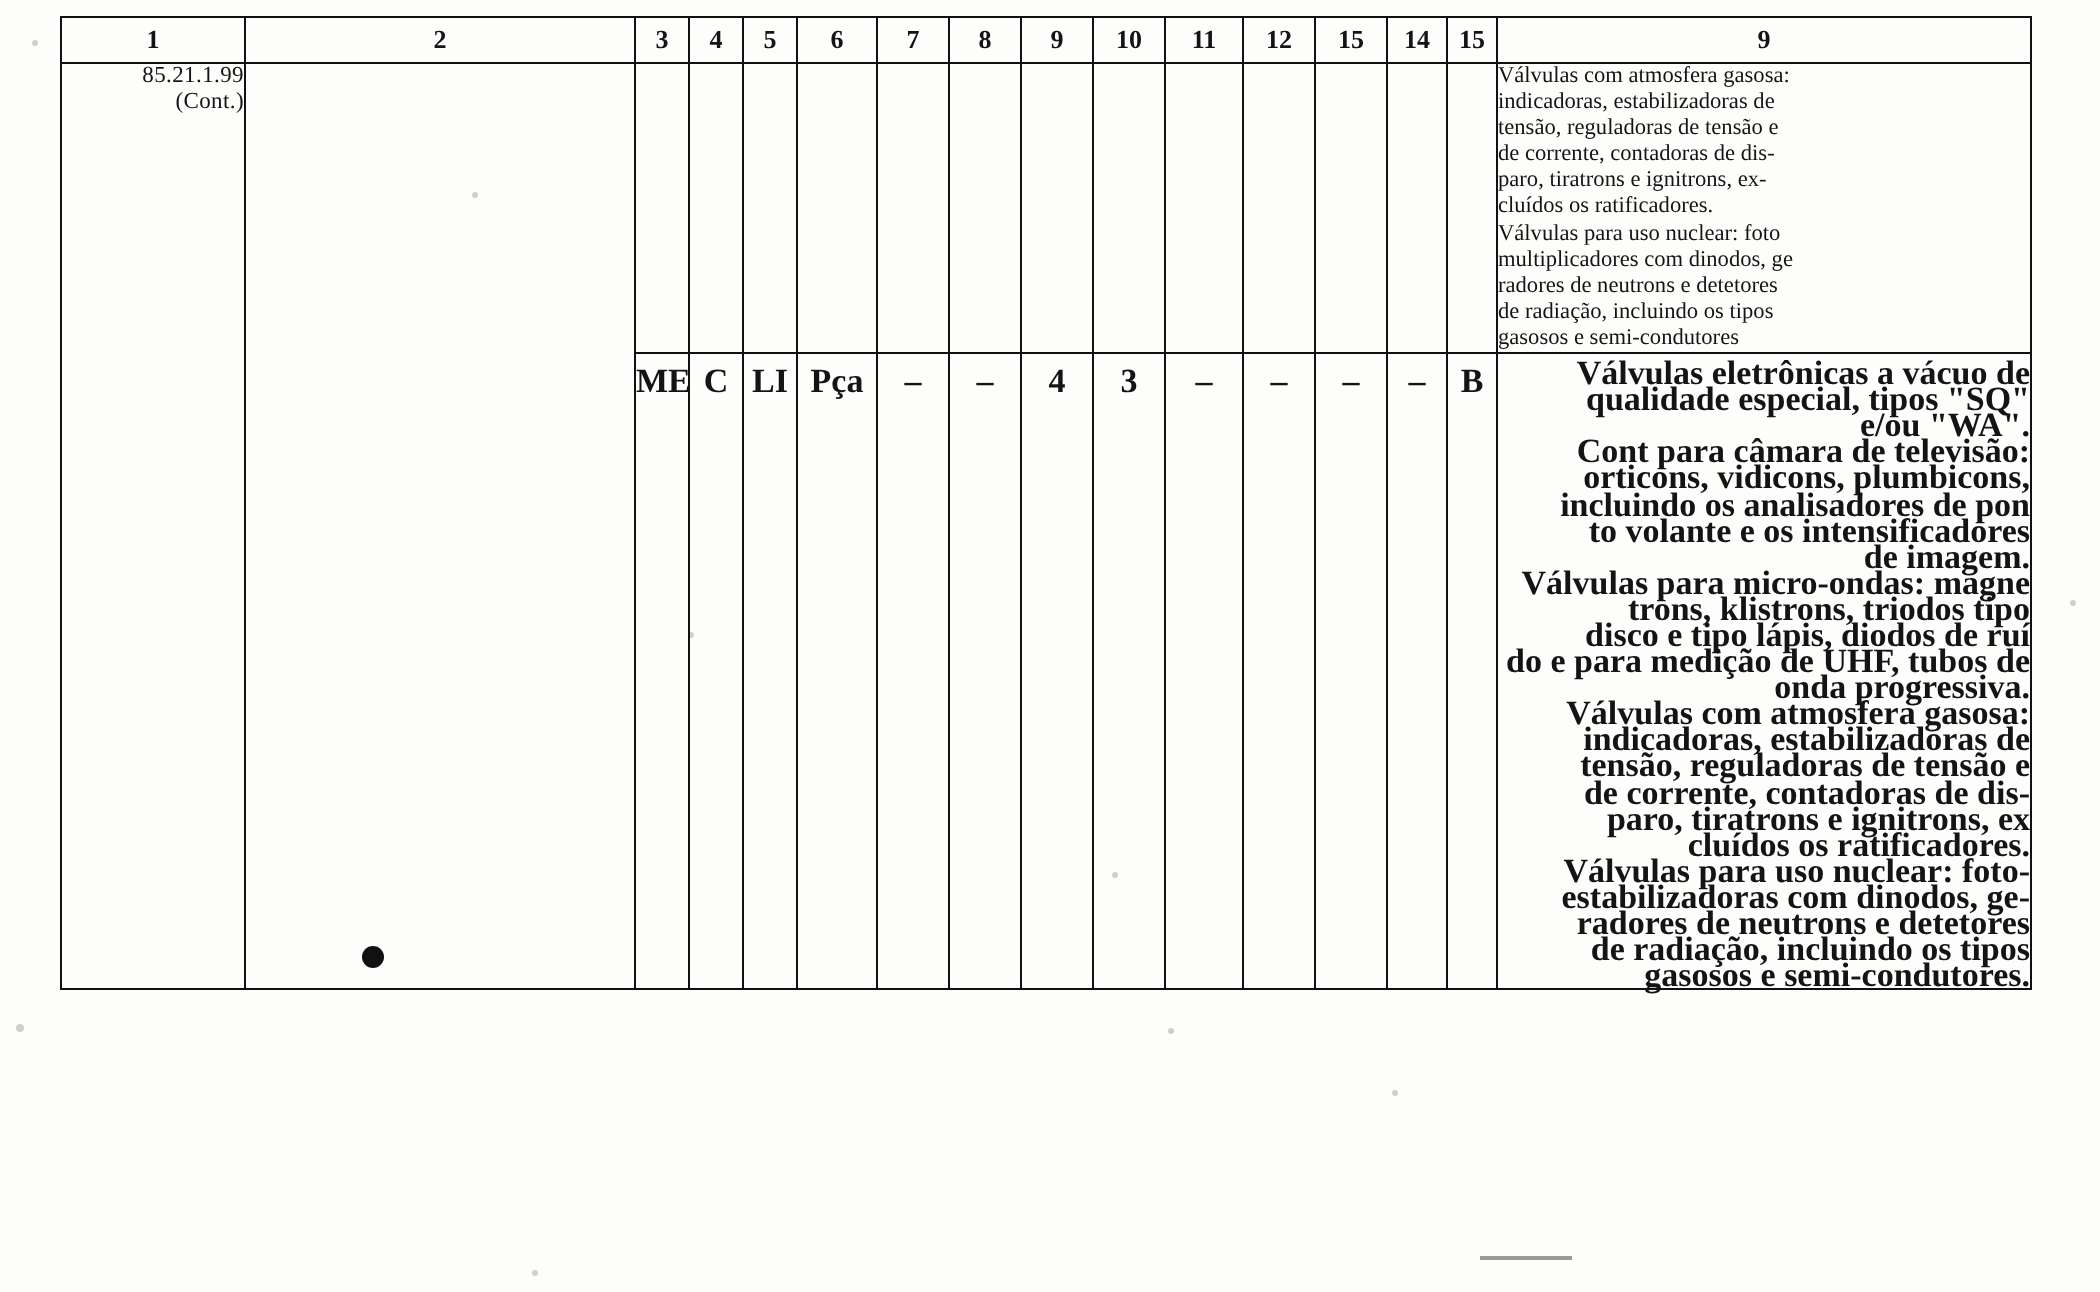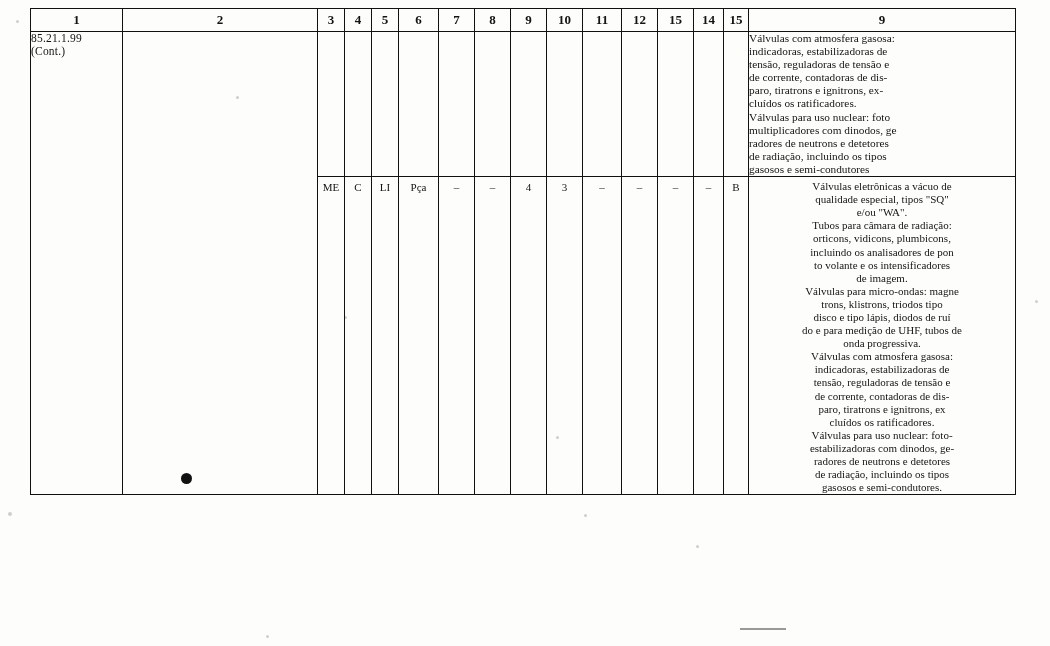--- a/index.html
+++ b/index.html
@@ -45,45 +45,45 @@
   }
   .hdr td {
     text-align: center;
     font-size: 13px;
     font-weight: bold;
     height: 22px;
     line-height: 22px;
     font-family: "Liberation Serif", serif;
   }
   .code-cell {
-    text-align: left;
+    text-align: right;
     font-size: 11.5px;
     font-weight: bold;
     padding-top: 6px;
     line-height: 13px;
     letter-spacing: .2px;
   }
   .desc {
     font-size: 11.3px;
     line-height: 13.1px;
     padding: 3px 2px 2px 3px;
     text-align: left;
     font-family: "Liberation Serif", serif;
     letter-spacing: 0px;
     font-weight: bold;
     margin-left: 10px;
   }
   .desc p { margin: 0; }
   .unitrow td {
     text-align: center;
-    font-size: 11px;
-    font-weight: normal;
+    font-size: 17px;
+    font-weight: bold;
     padding-top: 4px;
   }
-  .unitrow td.desc { text-align: center; padding-top: 3px; }
+  .unitrow td.desc { text-align: right; padding-top: 3px; }
   .blankcell { }
   .dot {
     position: absolute;
     width: 11px;
     height: 11px;
     background: #111;
     border-radius: 50%;
     left: 186px;
     top: 449px;
   }
@@ -200,21 +200,21 @@
       <td>3</td>
       <td>–</td>
       <td>–</td>
       <td>–</td>
       <td>–</td>
       <td>B</td>
       <td class="desc">
         <p>Válvulas eletrônicas a vácuo de</p>
         <p>qualidade especial, tipos "SQ"</p>
         <p>e/ou "WA".</p>
-        <p>Tubos para câmara de radiação:</p>
+        <p>Cont para câmara de televisão:</p>
         <p>orticons, vidicons, plumbicons,</p>
         <p>incluindo os analisadores de pon</p>
         <p>to volante e os intensificadores</p>
         <p>de imagem.</p>
         <p>Válvulas para micro-ondas: magne</p>
         <p>trons, klistrons, triodos tipo</p>
         <p>disco e tipo lápis, diodos de ruí</p>
         <p>do e para medição de UHF, tubos de</p>
         <p>onda progressiva.</p>
         <p>Válvulas com atmosfera gasosa:</p>

